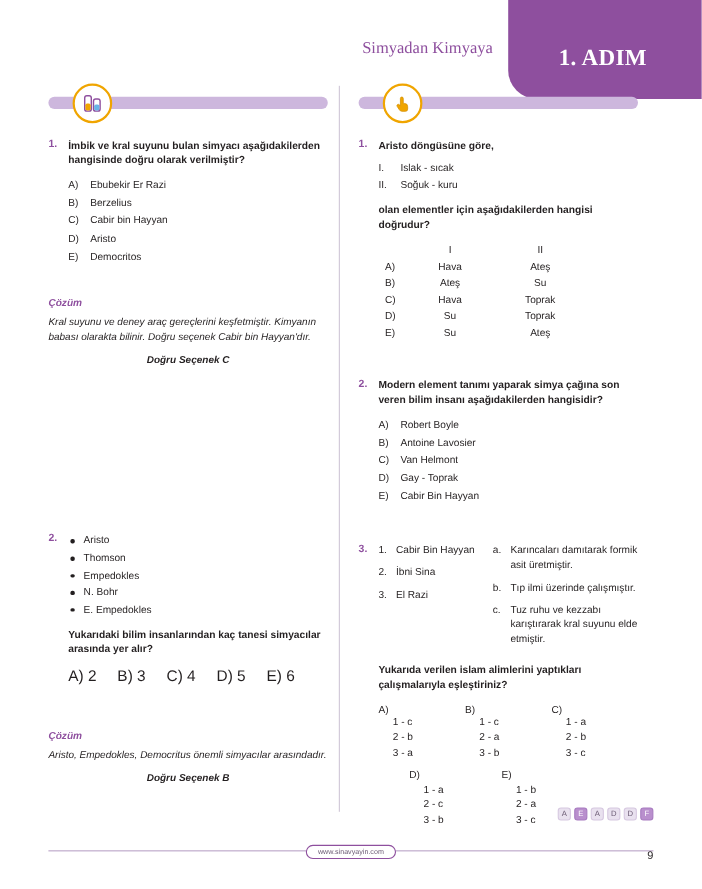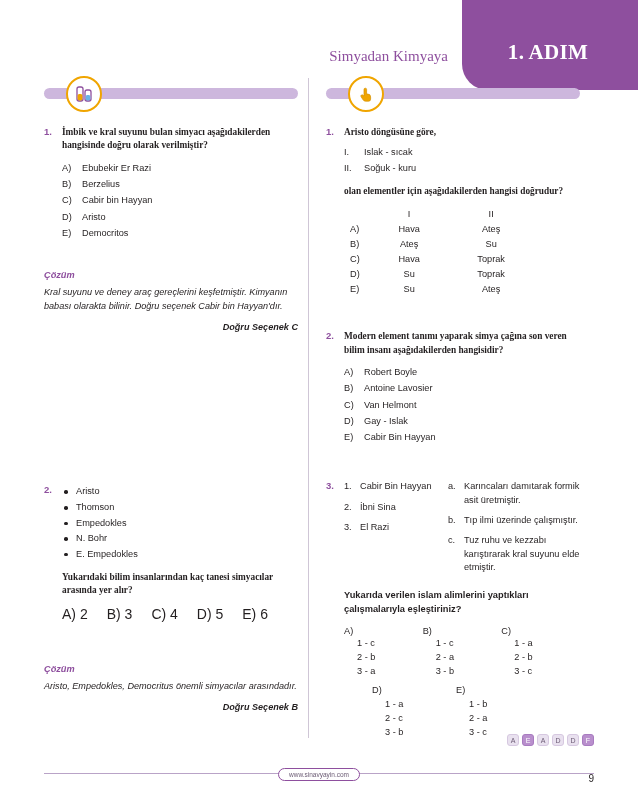--- a/index.html
+++ b/index.html
@@ -30,21 +30,21 @@
     top: 40px;
     text-align: center;
     color: #ffffff;
     font-size: 21px;
     font-weight: bold;
     letter-spacing: 0.3px;
     font-family: "Liberation Serif", serif;
   }
   .header-subject {
     position: absolute;
-    top: 48px;
+    top: 36px;
     right: 190px;
     color: #8e4f9e;
     font-size: 15px;
     font-family: "Liberation Serif", serif;
   }
 
   
   .col {
     position: absolute;
     top: 76px;
@@ -104,21 +104,20 @@
     top: 0;
     color: #8e4f9e;
     font-weight: bold;
     font-size: 9.5px;
   }
   .q-text {
     font-size: 9.3px;
     line-height: 1.45;
     font-weight: bold;
     color: #231f20;
-    font-family: Liberation Serif, serif;
   }
 
   .opts { margin-top: 8px; }
   .opt {
     display: flex;
     font-size: 9.2px;
     line-height: 1.55;
     margin-bottom: 2px;
   }
   .opt .lbl { width: 20px; flex: 0 0 20px; }
@@ -172,21 +171,21 @@
   .cozum-body {
     font-size: 9.1px;
     font-style: italic;
     line-height: 1.55;
     color: #231f20;
   }
   .cozum-ans {
     font-size: 9.1px;
     font-style: italic;
     font-weight: bold;
-    text-align: right;
+    text-align: center;
     margin-top: 9px;
   }
 
   
   table.tbl {
     border-collapse: collapse;
     margin-top: 8px;
     font-size: 9.2px;
     width: 190px;
     margin-left: 2px;
@@ -446,21 +445,21 @@
       <div class="opt">
         <span class="lbl">B)</span>
         <span class="val">Antoine Lavosier</span>
       </div>
       <div class="opt">
         <span class="lbl">C)</span>
         <span class="val">Van Helmont</span>
       </div>
       <div class="opt">
         <span class="lbl">D)</span>
-        <span class="val">Gay - Islak</span>
+        <span class="val">Gay - Toprak</span>
       </div>
       <div class="opt">
         <span class="lbl">E)</span>
         <span class="val">Cabir Bin Hayyan</span>
       </div>
     </div>
   </div>
 
   <div style="height:20px"></div>
 

